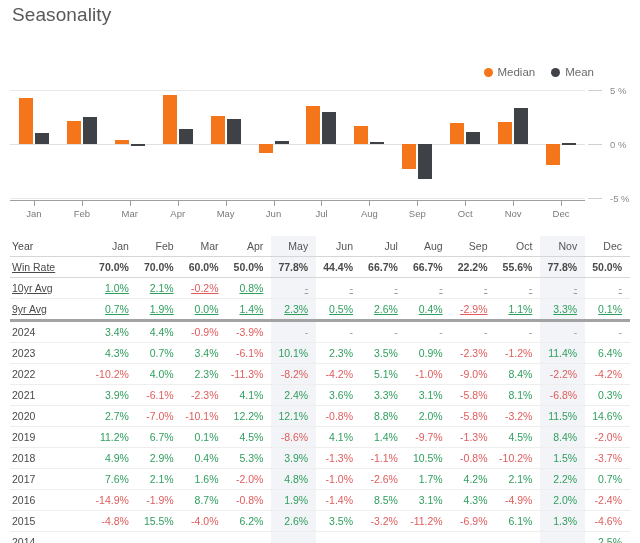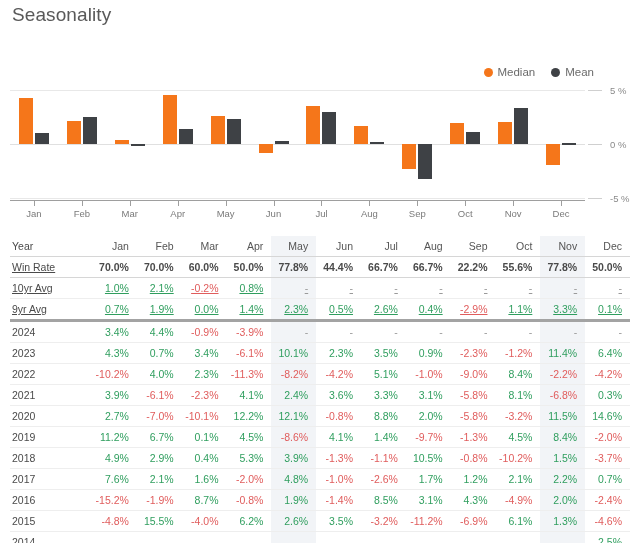--- a/index.html
+++ b/index.html
@@ -370,28 +370,28 @@
           <tr class="data-row">
             <td class="year-col">2017</td>
             <td class="pos">7.6%</td>
             <td class="pos">2.1%</td>
             <td class="pos">1.6%</td>
             <td class="neg">-2.0%</td>
             <td class="pos hl">4.8%</td>
             <td class="neg">-1.0%</td>
             <td class="neg">-2.6%</td>
             <td class="pos">1.7%</td>
-            <td class="pos">1.2%</td>
+            <td class="pos">4.2%</td>
             <td class="pos">2.1%</td>
             <td class="pos hl">2.2%</td>
             <td class="pos">0.7%</td>
           </tr>
           <tr class="data-row">
             <td class="year-col">2016</td>
-            <td class="neg">-15.2%</td>
+            <td class="neg">-14.9%</td>
             <td class="neg">-1.9%</td>
             <td class="pos">8.7%</td>
             <td class="neg">-0.8%</td>
             <td class="pos hl">1.9%</td>
             <td class="neg">-1.4%</td>
             <td class="pos">8.5%</td>
             <td class="pos">3.1%</td>
             <td class="pos">4.3%</td>
             <td class="neg">-4.9%</td>
             <td class="pos hl">2.0%</td>

